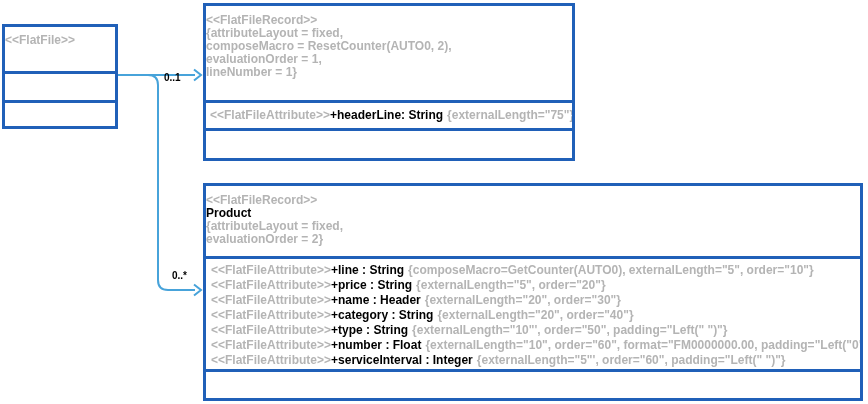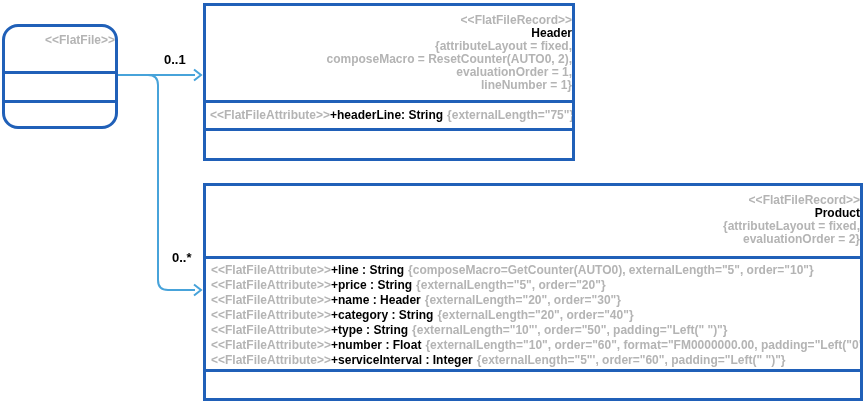--- a/index.html
+++ b/index.html
@@ -16,25 +16,25 @@
     overflow:hidden;
   }
   .uml-box {
     position:absolute; background:#ffffff;
     border:3px solid var(--border-blue);
   }
   .compartment { overflow:hidden; }
   .compartment + .compartment { border-top:3px solid var(--border-blue); }
   .gray { color:var(--gray-text); }
   .black { color:var(--black-text); }
-  .centered { text-align:right;padding-left:32px; }
+  .centered { text-align:left; }
   .nowrap { white-space:nowrap; }
 
   
-  .box-productlist { left:2px; top:24px; width:116px; height:105px;border-radius:16px; }
+  .box-productlist { left:2px; top:24px; width:116px; height:105px; }
   .box-productlist .title { height:44px; padding-top:6px; line-height:14px; }
   .box-productlist .empty-a { height:29px; }
   .box-productlist .empty-b { height:26px; }
 
   
   .box-header { left:203px; top:3px; width:372px; height:158px; }
   .box-header .title { height:94px; padding-top:8px; line-height:13px; }
   .box-header .attrs { height:28px; padding:5px 0 0 4px; line-height:15px; }
   .box-header .empty-a { height:28px; }
 
@@ -43,21 +43,21 @@
   .box-product .title { height:70px; padding-top:8px; line-height:13px; }
   .box-product .attrs { height:113px; padding:4px 0 0 5px; line-height:15px; }
   .box-product .empty-a { height:29px; }
 
   .attr-row .props { margin-left:4px; }
 
   
   .connectors { position:absolute; left:0; top:0; width:868px; height:404px; pointer-events:none; }
   .connectors path { stroke:var(--connector-blue); stroke-width:2; fill:none; pointer-events:visibleStroke; }
 
-  .mult-label { position:absolute; font-size:13px; color:var(--black-text); }
+  .mult-label { position:absolute; font-size:10px; color:var(--black-text);margin-top:20px; }
   .mult-header { left:164px; top:52px; }
   .mult-product { left:172px; top:250px; }
 </style>
 </head>
 <body>
 
 <div class="canvas">
 
   <svg class="connectors" viewBox="0 0 868 404">
     <path d="M 118 75 H 195"></path>
@@ -73,21 +73,20 @@
     <div class="compartment title centered">
       <div class="gray nowrap">&lt;&lt;FlatFile&gt;&gt;</div>
     </div>
     <div class="compartment empty-a"></div>
     <div class="compartment empty-b"></div>
   </div>
 
   <div class="uml-box box-header">
     <div class="compartment title centered">
       <div class="gray nowrap">&lt;&lt;FlatFileRecord&gt;&gt;</div>
-      <div class="black nowrap">Header</div>
       <div class="gray nowrap">{attributeLayout = fixed,</div>
       <div class="gray nowrap">composeMacro = ResetCounter(AUTO0, 2),</div>
       <div class="gray nowrap">evaluationOrder = 1,</div>
       <div class="gray nowrap">lineNumber = 1}</div>
     </div>
     <div class="compartment attrs">
       <div class="attr-row nowrap"><span class="gray">&lt;&lt;FlatFileAttribute&gt;&gt;</span><span class="black">+headerLine: String</span><span class="gray props">{externalLength="75"}</span></div>
     </div>
     <div class="compartment empty-a"></div>
   </div>

